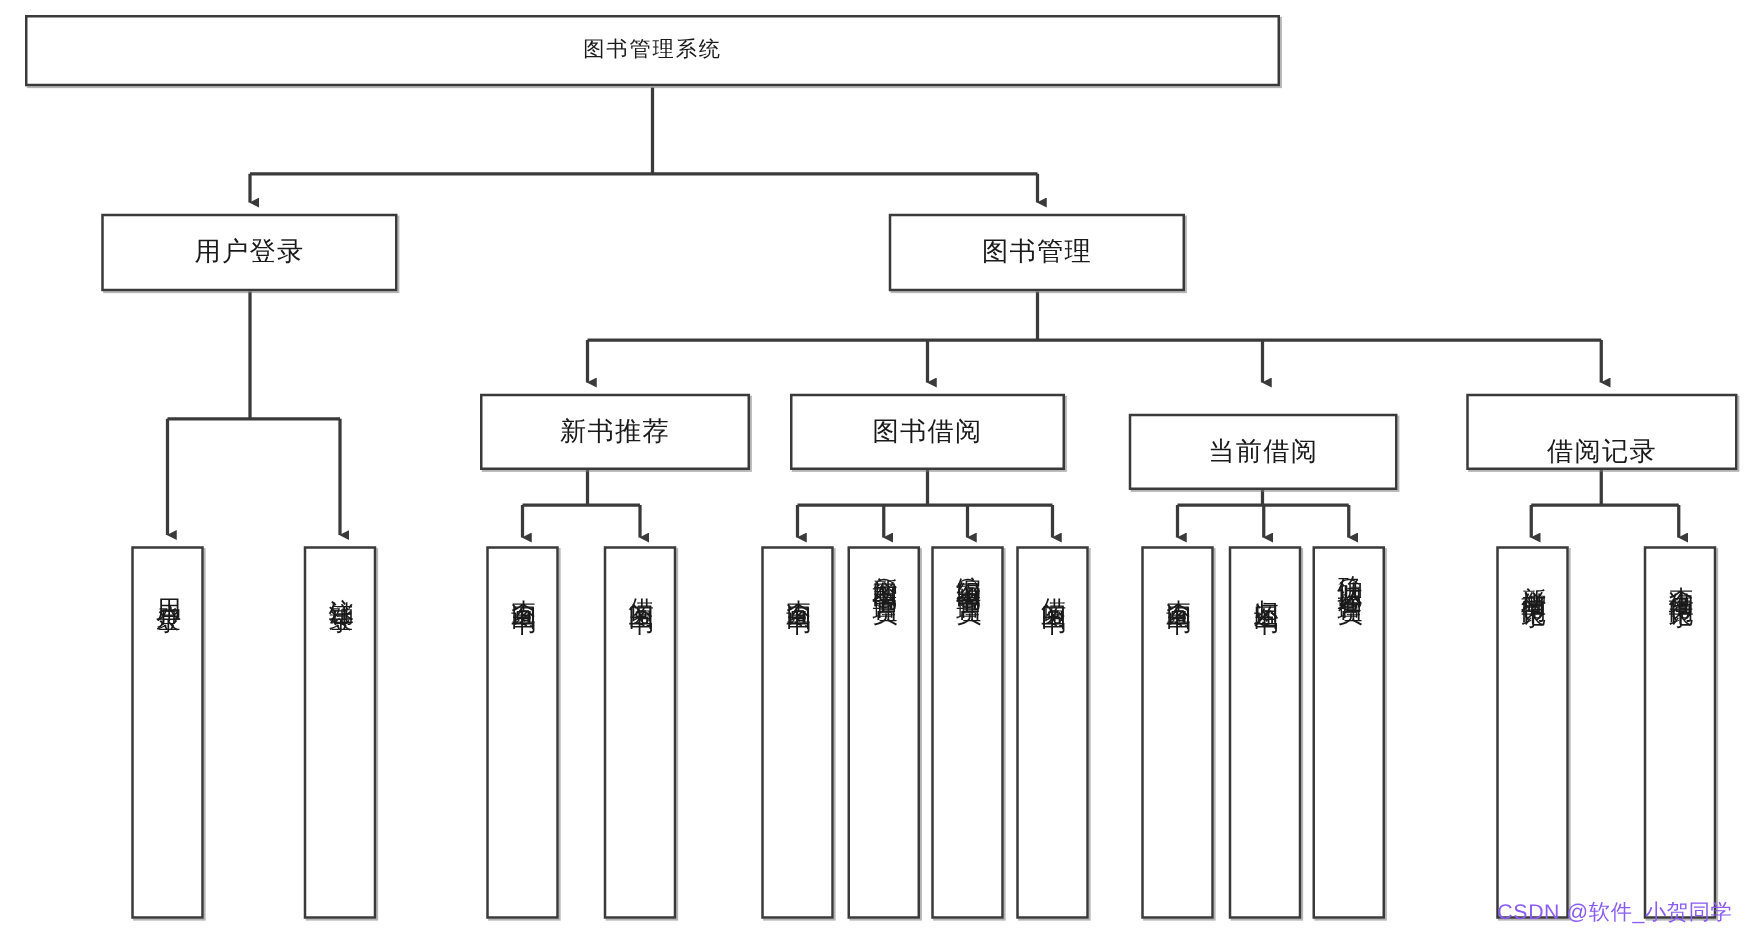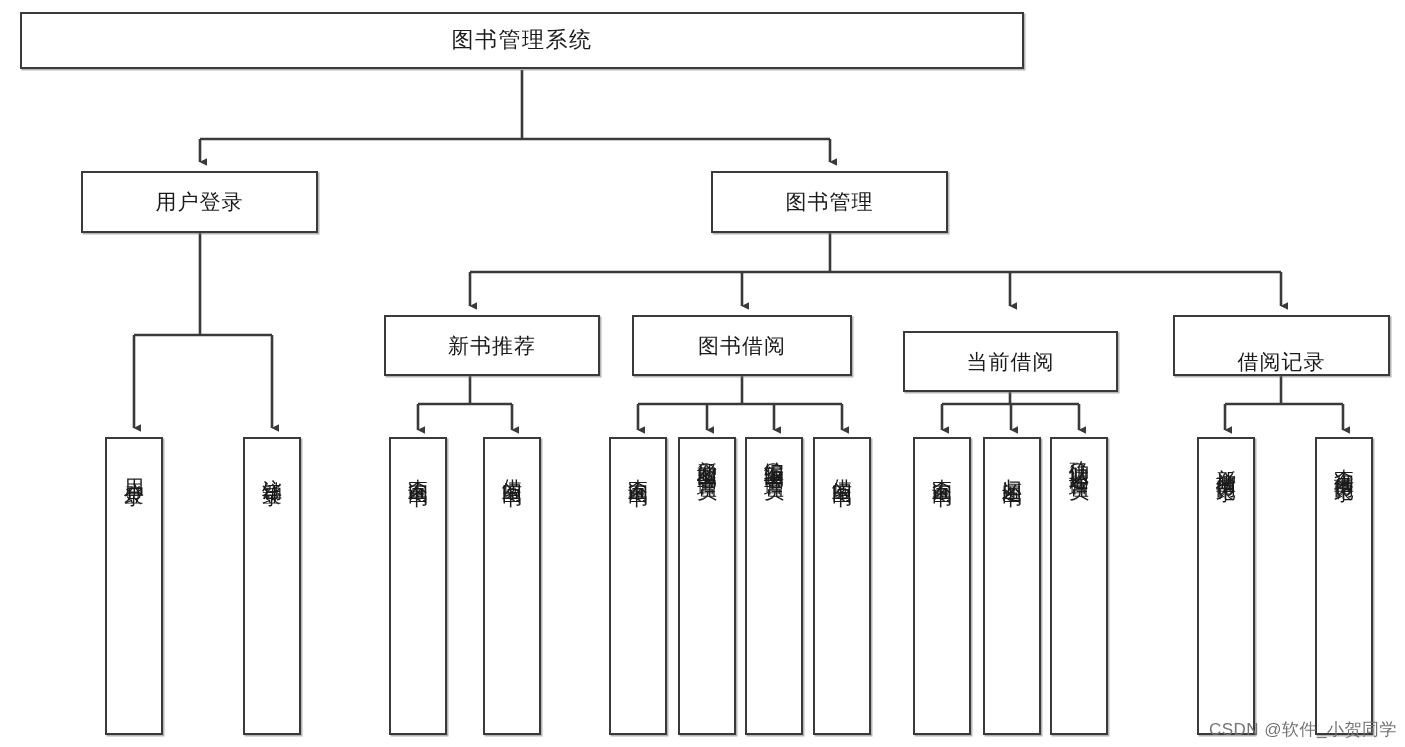--- a/index.html
+++ b/index.html
@@ -37,43 +37,43 @@
     color: #1a1a1a;
     box-shadow: 1.5px 1.5px 0 rgba(120,120,120,0.55);
   }
   .node-h {
     font-size: 21px;
     letter-spacing: 1px;
     line-height: 1.2;
     white-space: nowrap;
   }
   .node-root {
-    font-size: 22px;
+    font-size: 17px;
     letter-spacing: 1.5px;
   }
   .node-leaf {
     align-items: flex-start;
     justify-content: center;
     padding-top: 24px;
   }
   .vtext {
     writing-mode: vertical-rl;
     text-orientation: upright;
     font-size: 20px;
     letter-spacing: 3px;
     line-height: 1.05;
     text-align: left;
     white-space: nowrap;
   }
   #watermark {
     position: absolute;
-    right: 8px;
+    right: 19px;
     bottom: 6px;
     font-size: 17px;
-    color: #737373;
+    color: #8b5cf6;
     letter-spacing: 0.5px;
     white-space: nowrap;
   }
 </style>
 </head>
 <body>
 
 <div id="diagram-root">
 
   <svg id="edges-layer" viewBox="0 0 1405 747" xmlns="http://www.w3.org/2000/svg">

